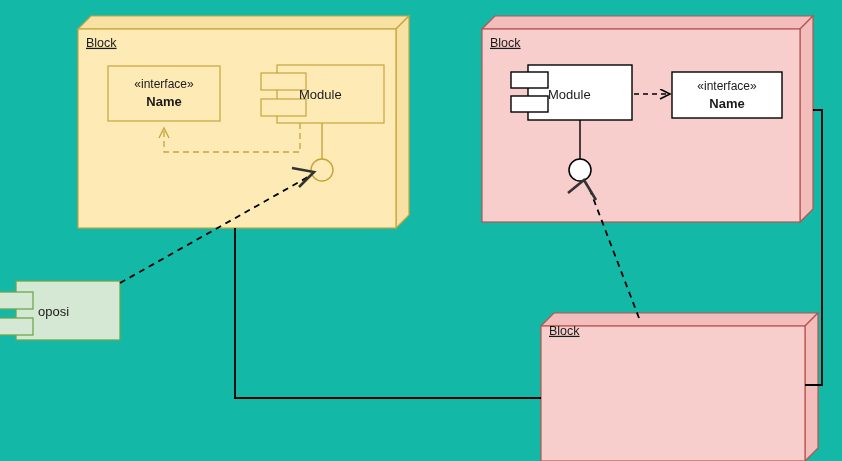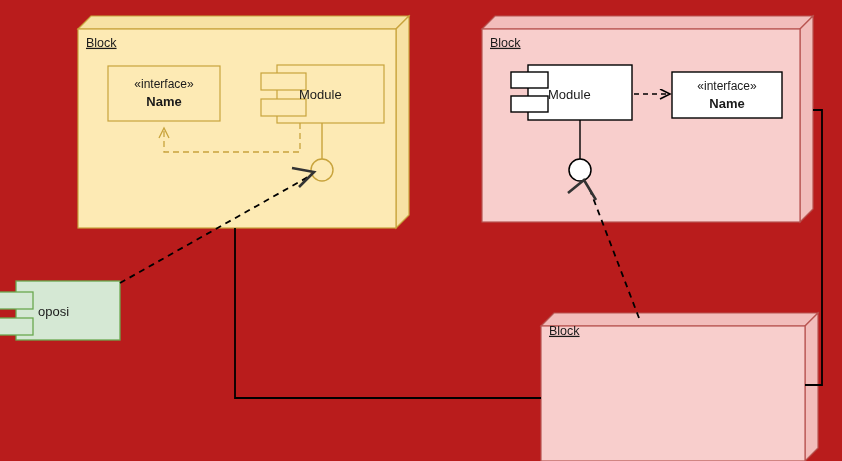--- a/index.html
+++ b/index.html
@@ -8,21 +8,21 @@
     background: #ffffff;
   }
   body {
     font-family: "Liberation Sans", sans-serif;
   }
   #canvas {
     position: relative;
     width: 842px;
     height: 461px;
     overflow: hidden;
-    background: #b91c1c;
+    background: #14b8a6;
   }
   svg#diagram {
     display: block;
     width: 842px;
     height: 461px;
   }
   text {
     font-family: "Liberation Sans", sans-serif;
     fill: #1a1a1a;
   }

